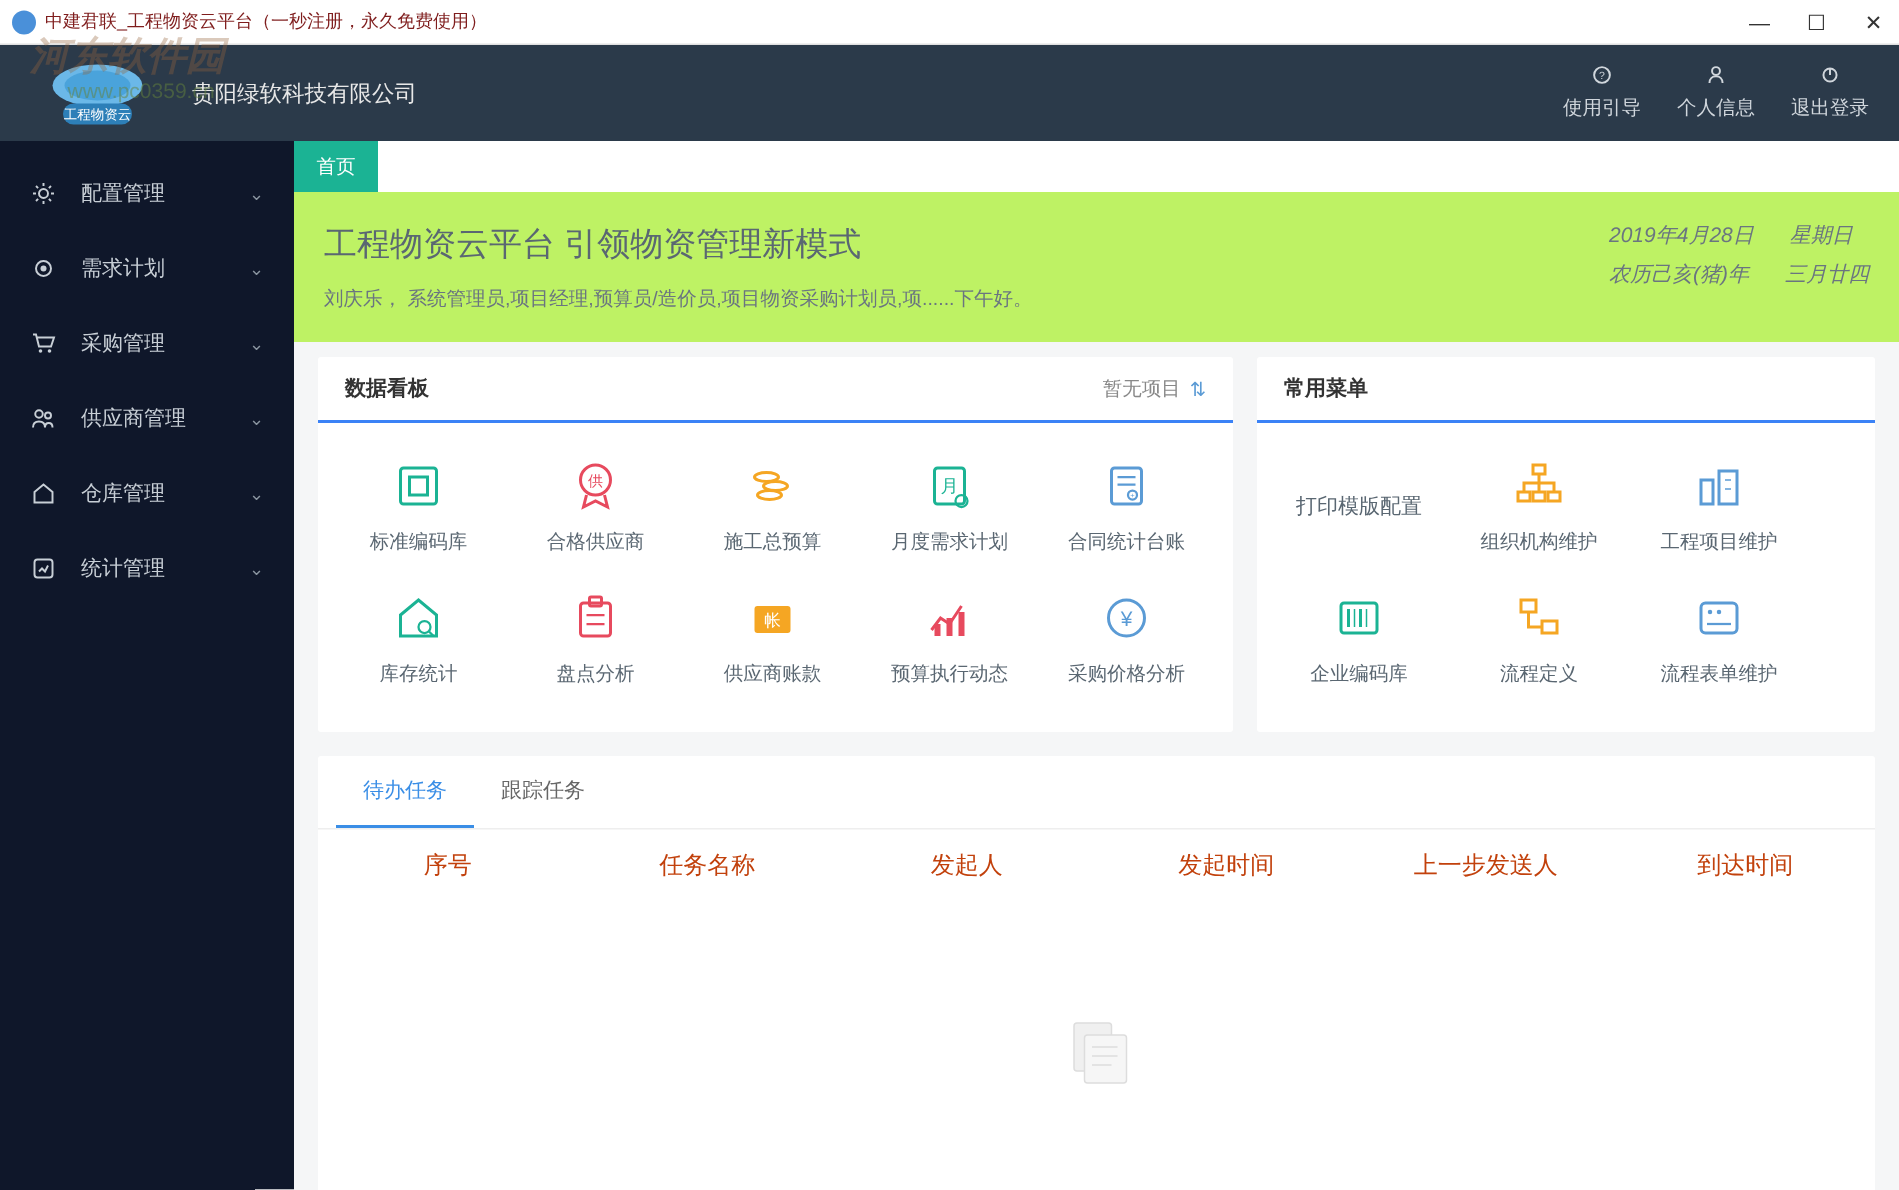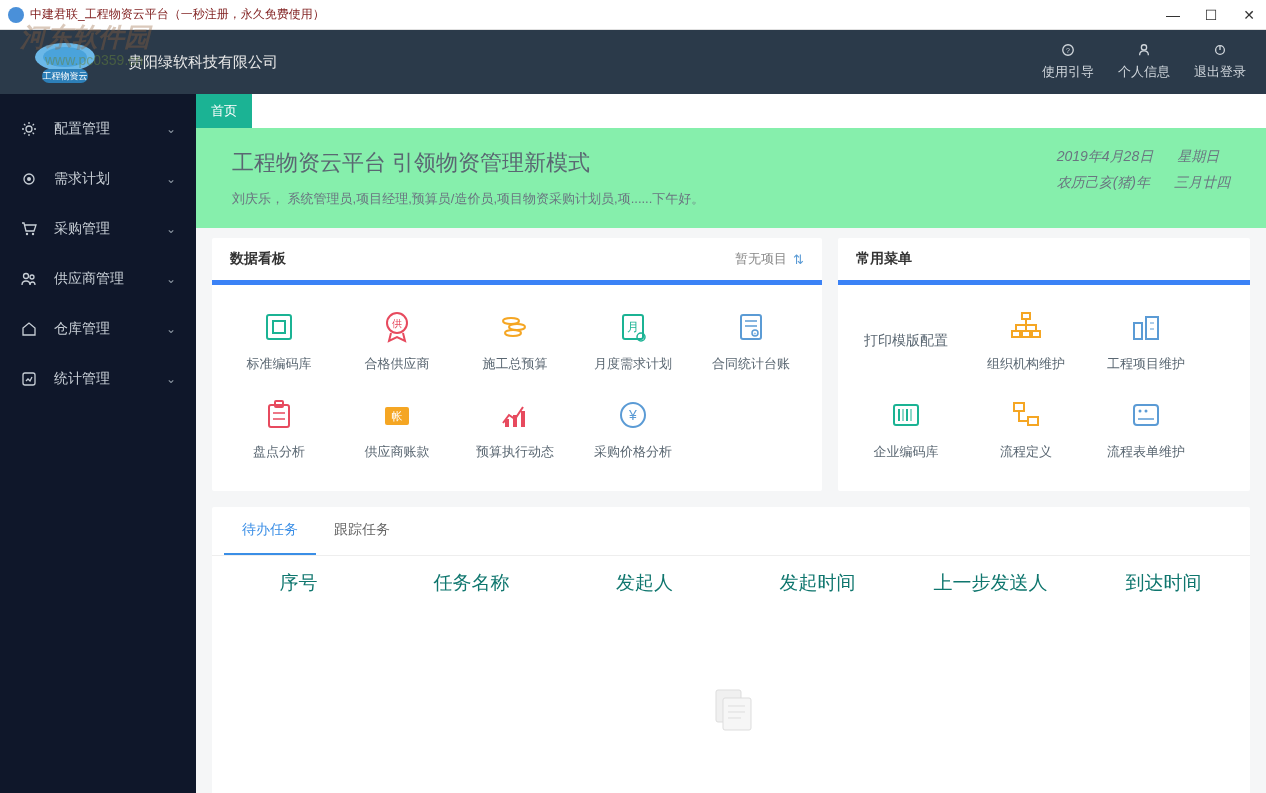--- a/index.html
+++ b/index.html
@@ -24,49 +24,49 @@
 .sidebar { width: 196px; background: #0f172a; padding-top: 10px; }
 .sidebar-item { height: 50px; display: flex; align-items: center; padding: 0 20px; color: #c8cfd6; font-size: 14px; cursor: pointer; position: relative; }
 .sidebar-icon { width: 18px; height: 18px; margin-right: 16px; display: flex; align-items: center; justify-content: center; }
 .sidebar-chevron { position: absolute; right: 20px; color: #8a95a0; font-size: 12px; }
 
 .content { flex: 1; background: #f5f6f7; overflow: auto; }
 
 .tab-bar { background: #fff; height: 34px; display: flex; }
 .tab { padding: 0 15px; height: 34px; display: flex; align-items: center; font-size: 13px; background: #1bb394; color: #fff; cursor: pointer; }
 
-.banner { background: #86efac; margin: 0; padding: 20px 36px; display: flex; gap: 21px; }
+.banner { background: #bef264; margin: 0; padding: 20px 20px; display: flex; gap: 21px; }
 .banner-left { flex: 1; }
 .banner-title { font-size: 22px; color: #5a6772; font-weight: 400; margin-bottom: 12px; }
 .banner-sub { font-size: 13px; color: #6a7580; }
 .banner-right { text-align: right; font-size: 14px; color: #6a7580; }
 .banner-date-row { display: flex; gap: 24px; justify-content: flex-start; margin-bottom: 8px; font-style: italic; }
 
 .dashboard { display: flex; gap: 16px; padding: 10px 16px 0 16px; }
 .panel { background: #fff; border-radius: 2px; }
 .panel-data { flex: 0 0 610px; }
 .panel-menu { flex: 1; }
-.panel-header { padding: 12px 18px; font-size: 14px; color: #333; font-weight: 600; display: flex; border-bottom: 5px solid #3b82f6; }
+.panel-header { padding: 12px 18px; font-size: 14px; color: #333; font-weight: 600; display: flex; border-bottom: 2px solid #3b82f6; }
 .panel-extra { margin-left: auto; color: #888; font-size: 13px; font-weight: normal; display: flex; align-items: center; gap: 6px; }
 .panel-extra-icon { color: #5b9bd5; }
 
 .grid { display: flex; flex-wrap: wrap; padding: 12px 8px 18px 8px; }
 .grid-item { width: 118px; display: flex; flex-direction: column; align-items: center; gap: 10px; padding: 12px 0; cursor: pointer; }
 .grid-icon { width: 36px; height: 36px; display: flex; align-items: center; justify-content: center; }
 .grid-label { font-size: 13px; color: #5a6772; }
 
 .menu-grid { display: flex; flex-wrap: wrap; padding: 12px 8px 18px 8px; }
 .menu-item { width: 120px; display: flex; flex-direction: column; align-items: center; gap: 10px; padding: 12px 0; cursor: pointer; text-align: right; }
 .menu-first { width: 120px; display: flex; align-items: center; justify-content: center; font-size: 14px; color: #5a6772; }
 
 .tasks { background: #fff; margin: 16px; border-radius: 2px; }
 .task-tabs { display: flex; border-bottom: 1px solid #eee; padding: 0 12px; }
 .task-tab { padding: 14px 18px; font-size: 14px; color: #666; cursor: pointer; border-bottom: 2px solid transparent; }
 .task-tab.active { color: #3a8ee6; border-bottom-color: #3a8ee6; }
-.task-header { display: flex; padding: 14px 0; color: #0f766e; font-size: 19px; }
+.task-header { display: flex; padding: 14px 0; color: #c2410c; font-size: 16px; }
 .task-col { flex: 1; text-align: center; }
 .task-empty { height: 200px; display: flex; flex-direction: column; align-items: center; justify-content: center; color: #ccc; }
 
 .watermark { position: absolute; top: 20px; left: 20px; font-size: 26px; color: rgba(150,100,60,0.35); font-weight: bold; pointer-events: none; z-index: 100; font-style: italic; }
 .watermark-sub { position: absolute; top: 52px; left: 45px; font-size: 14px; color: rgba(100,130,60,0.5); pointer-events: none; z-index: 100; }
 </style>
 </head>
 <body>
 
 <div class="watermark">河东软件园</div>
@@ -261,20 +261,30 @@
                   <line x1="12" y1="17" x2="24" y2="17" stroke="#5b9bd5" stroke-width="1.5"></line>
                   <circle cx="22" cy="24" r="3" fill="none" stroke="#5b9bd5" stroke-width="1.5"></circle>
                   <text x="22" y="26" font-size="5" fill="#5b9bd5" text-anchor="middle">+</text>
                 </svg>
               </div>
               <div class="grid-label">合同统计台账</div>
             </div>
             <div class="grid-item">
               <div class="grid-icon">
                 <svg width="36" height="36" viewBox="0 0 36 36">
+                  <path d="M6 16l12-10 12 10v14H6z" fill="none" stroke="#1bb394" stroke-width="2"></path>
+                  <circle cx="22" cy="24" r="4" fill="none" stroke="#1bb394" stroke-width="1.5"></circle>
+                  <line x1="25" y1="27" x2="28" y2="30" stroke="#1bb394" stroke-width="1.5"></line>
+                </svg>
+              </div>
+              <div class="grid-label">库存统计</div>
+            </div>
+            <div class="grid-item">
+              <div class="grid-icon">
+                <svg width="36" height="36" viewBox="0 0 36 36">
                   <rect x="8" y="8" width="20" height="22" rx="2" fill="none" stroke="#e74a5e" stroke-width="2"></rect>
                   <rect x="14" y="4" width="8" height="6" rx="1" fill="none" stroke="#e74a5e" stroke-width="2"></rect>
                   <line x1="12" y1="16" x2="24" y2="16" stroke="#e74a5e" stroke-width="1.5"></line>
                   <line x1="12" y1="22" x2="24" y2="22" stroke="#e74a5e" stroke-width="1.5"></line>
                 </svg>
               </div>
               <div class="grid-label">盘点分析</div>
             </div>
             <div class="grid-item">
               <div class="grid-icon">

